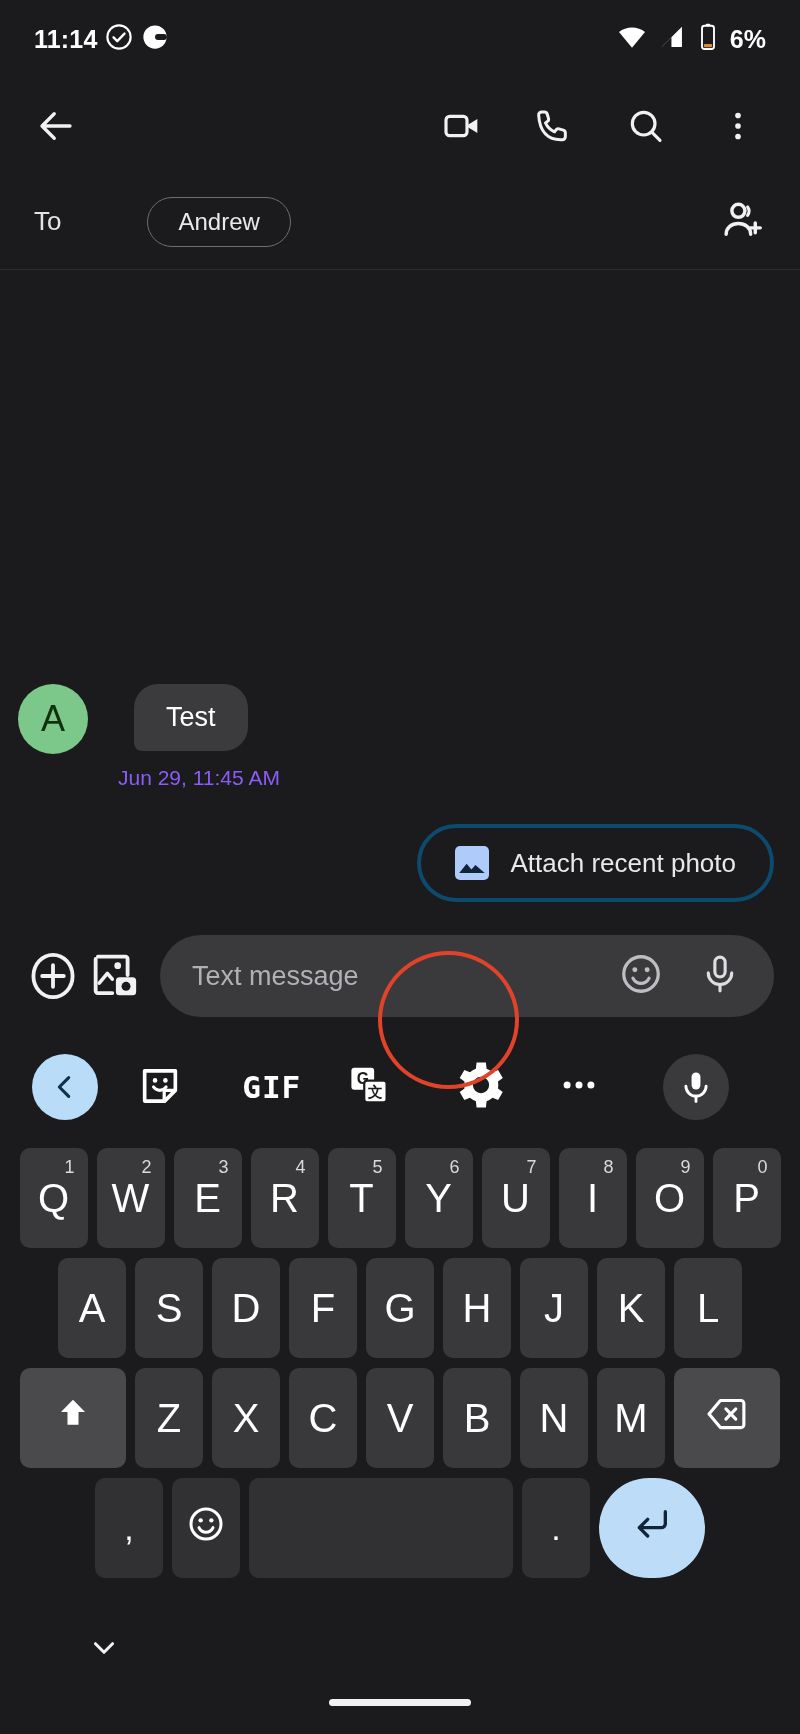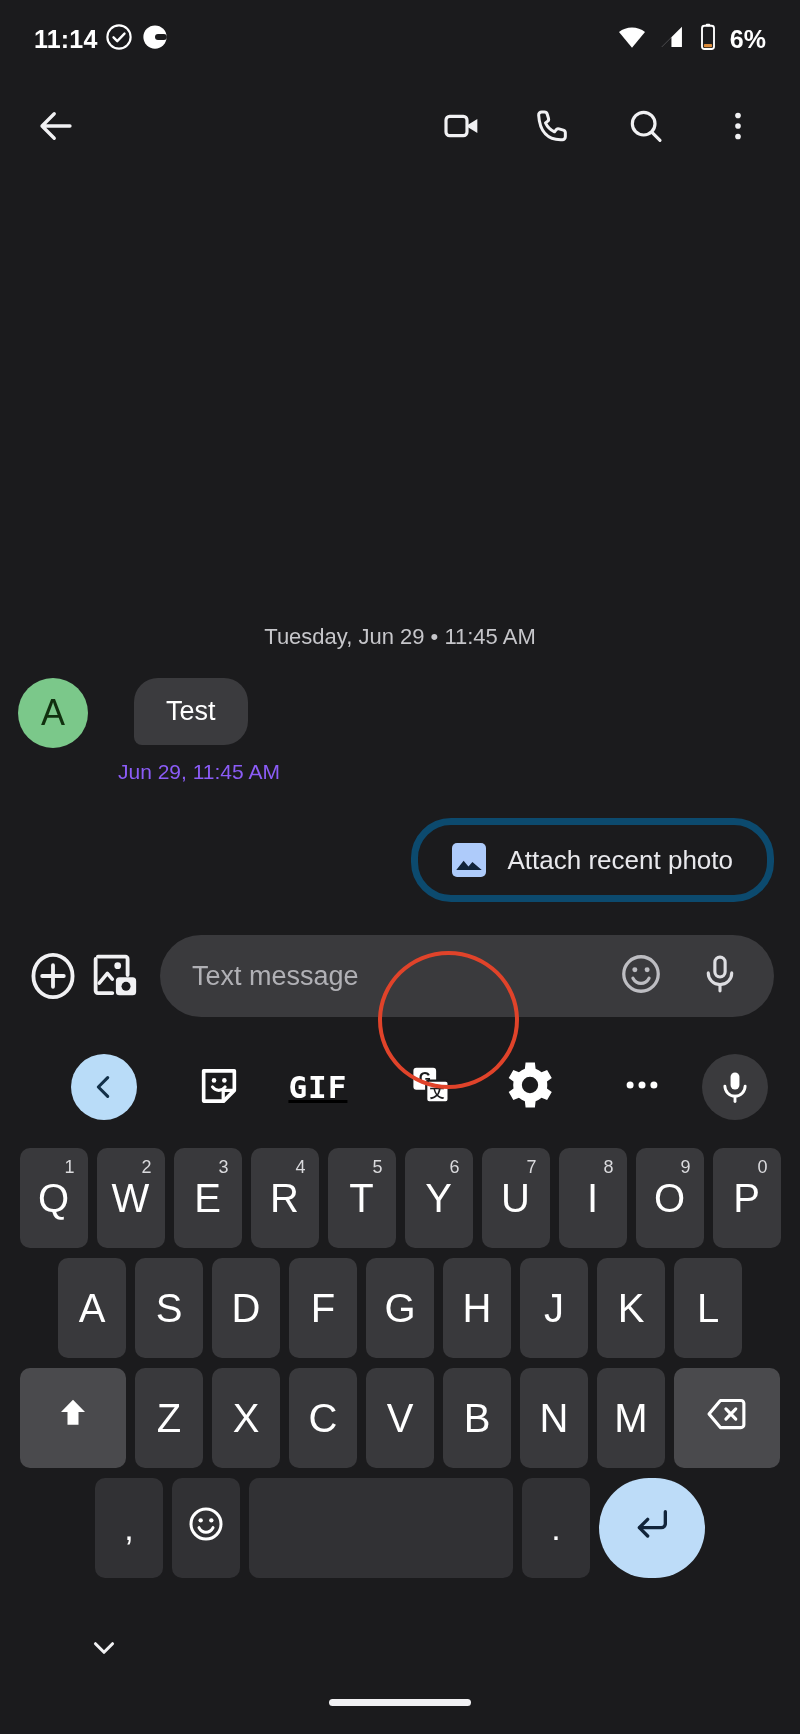--- a/index.html
+++ b/index.html
@@ -92,21 +92,21 @@
     color: #8b5cf6;
     font-size: 21px;
     padding: 12px 0 0 118px;
   }
   .suggestion-row {
     display: flex; justify-content: flex-end;
     padding: 34px 26px 0 0;
   }
   .suggestion-chip {
     display: flex; align-items: center; gap: 22px;
-    border: 7px solid #0c4a6e;
+    border: 4px solid #0c4a6e;
     border-radius: 40px;
     padding: 18px 34px;
     color: #e8e8ec;
     font-size: 26px;
   }
   .photo-glyph {
     width: 34px; height: 34px; border-radius: 5px;
     background: #aecbfa;
     display: flex; align-items: flex-end; justify-content: center;
     overflow: hidden;
@@ -137,21 +137,21 @@
   }
   .tf-icons { display: flex; align-items: center; gap: 34px; padding-right: 6px; }
 
   
   .kb-toolbar {
     flex: 0 0 110px;
     background: #1b1b1d;
     display: flex; align-items: center;
     padding: 0 32px;
   }
-  .kb-tool { flex: 1 1 0; display: flex; align-items: center; justify-content: flex-end; text-decoration: underline; }
+  .kb-tool { flex: 1 1 0; display: flex; align-items: center; justify-content: flex-start; }
   .round-accent {
     width: 66px; height: 66px; border-radius: 50%;
     background: #b9dcf8;
     display: flex; align-items: center; justify-content: center;
   }
   .round-grey {
     width: 66px; height: 66px; border-radius: 50%;
     background: #3a3a3d;
     display: flex; align-items: center; justify-content: center;
   }
@@ -288,23 +288,34 @@
       <div class="icon-btn">
         <svg width="34" height="34" viewBox="0 0 24 24">
           <circle cx="12" cy="4.6" r="2" fill="#f1f1f3"></circle>
           <circle cx="12" cy="12" r="2" fill="#f1f1f3"></circle>
           <circle cx="12" cy="19.4" r="2" fill="#f1f1f3"></circle>
         </svg>
       </div>
     </div>
   </div>
 
+  <div class="recipient-row">
+    <span class="to-label">To</span>
+    <span class="chip">Andrew</span>
+    <span class="add-person">
+      <svg width="46" height="46" viewBox="0 0 24 24" fill="none">
+        <circle cx="9.6" cy="7.2" r="3.4" stroke="#f1f1f3" stroke-width="1.8"></circle>
+        <path d="M3.2 19.4c0-3.4 2.9-5.6 6.4-5.6s6.4 2.2 6.4 5.6" stroke="#f1f1f3" stroke-width="1.8" stroke-linecap="round"></path>
+        <path d="M14.4 5.2a3.8 3.8 0 010 4.4" stroke="#f1f1f3" stroke-width="1.6" stroke-linecap="round"></path>
+        <path d="M18.4 13.6v5M21 16.1h-5.2" stroke="#f1f1f3" stroke-width="1.8" stroke-linecap="round"></path>
+      </svg>
+    </span>
+  </div>
 
   <div class="conversation">
-    <div class="day-divider">Tuesday, Jun 29 • 11:45 AM</div>
 
     <div class="msg-row">
       <div class="avatar">A</div>
       <div class="bubble">Test</div>
     </div>
     <div class="msg-time">Jun 29, 11:45 AM</div>
 
     <div class="suggestion-row">
       <div class="suggestion-chip">
         <span class="photo-glyph">

